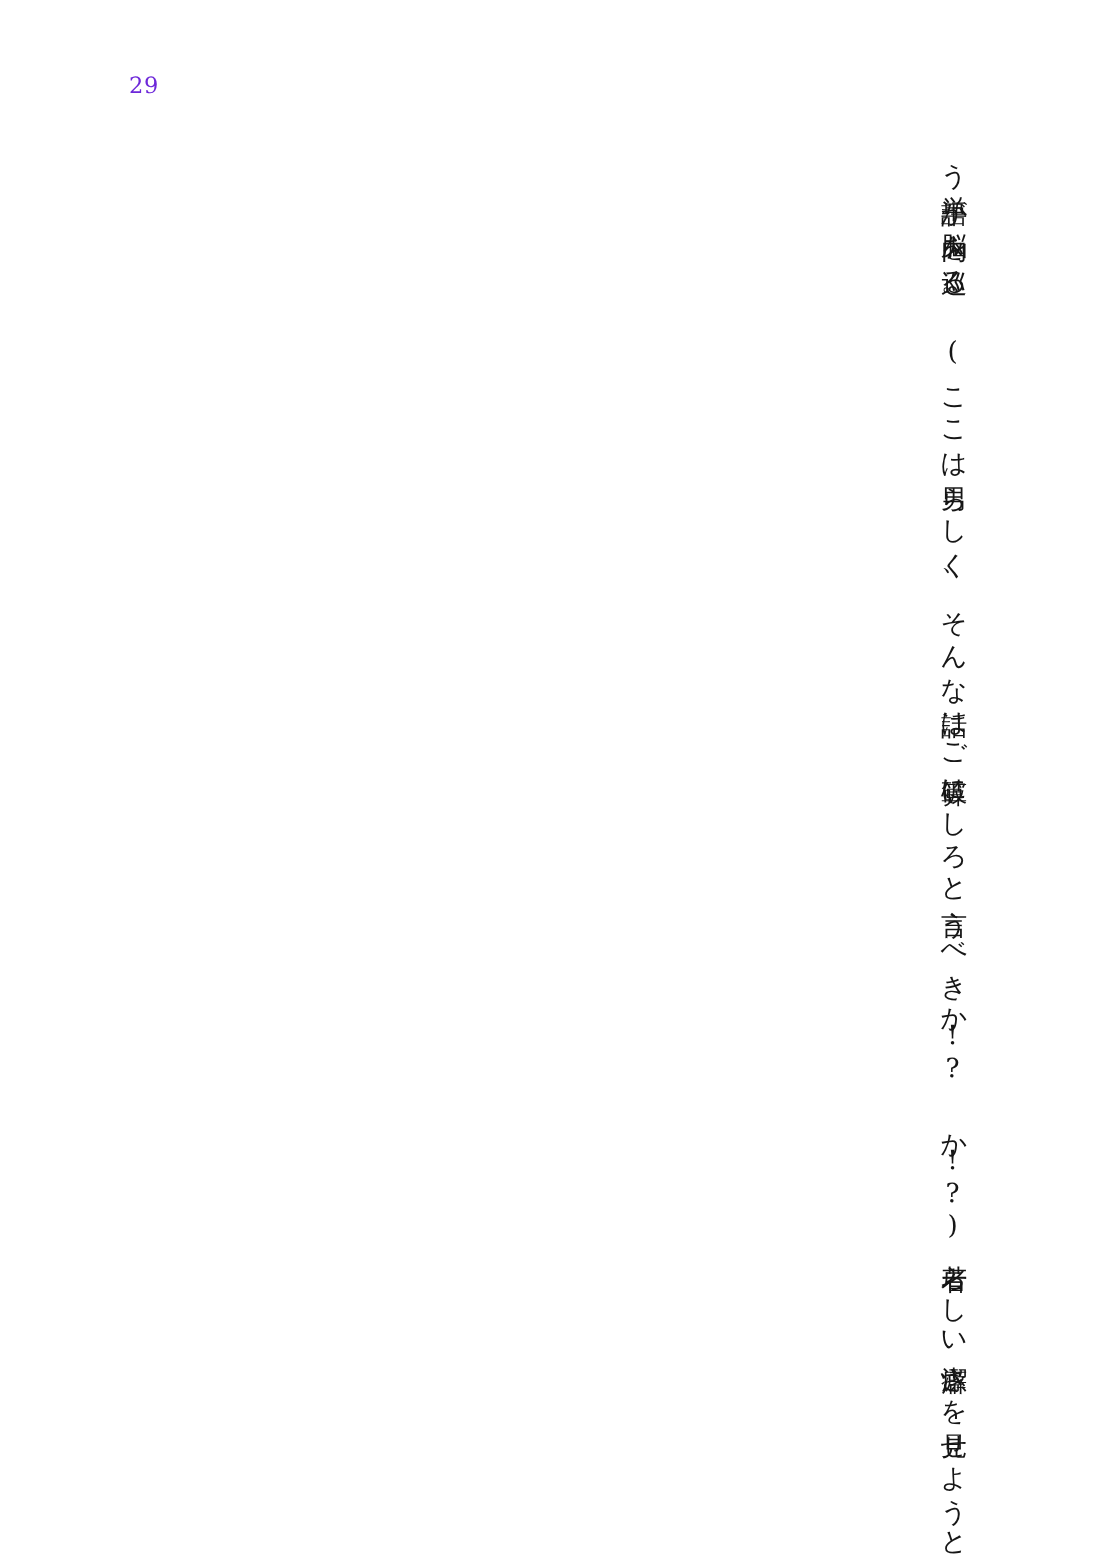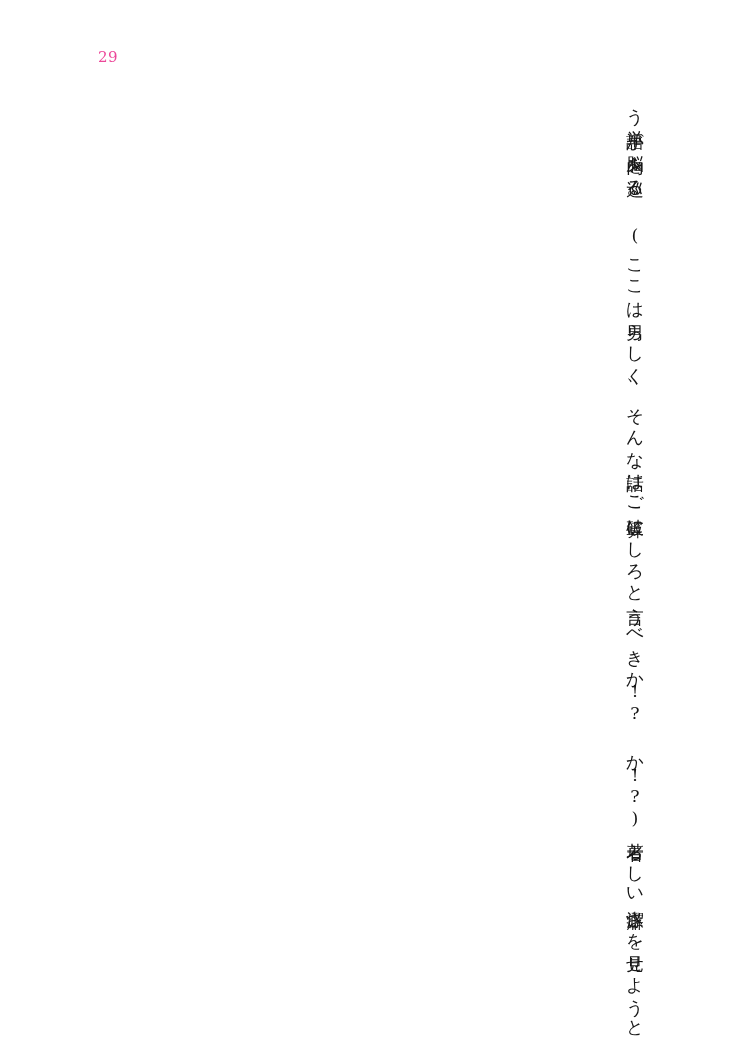--- a/index.html
+++ b/index.html
@@ -21,25 +21,25 @@
     left: 0;
     top: 0;
     width: 736px;
     height: 1038px;
     background: #fff;
   }
 
   
   .page-number {
     position: absolute;
-    left: 98px;
+    left: 86px;
     top: 48px;
     font-size: 15px;
     font-family: "DejaVu Serif", "Liberation Serif", serif;
-    color: #ec4899;
+    color: #6d28d9;
     letter-spacing: 0.5px;
   }
 
   
   .vtext {
     position: absolute;
     top: 96px;
     right: 84px;
     height: 860px;
     width: 560px;

